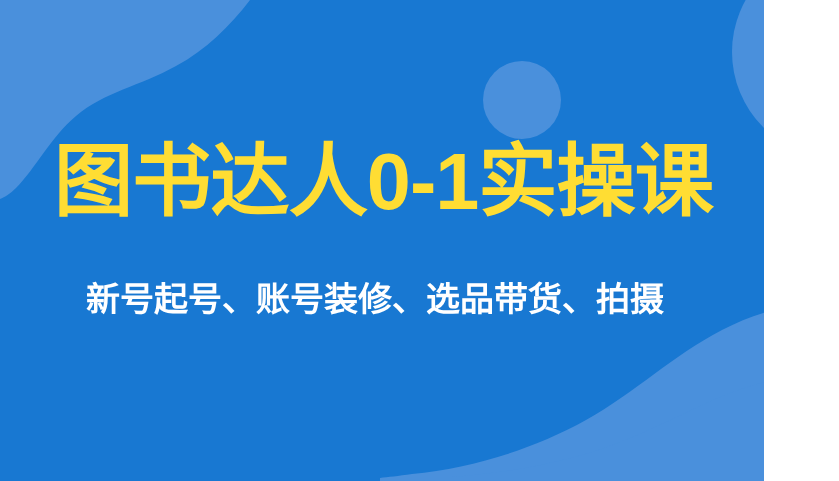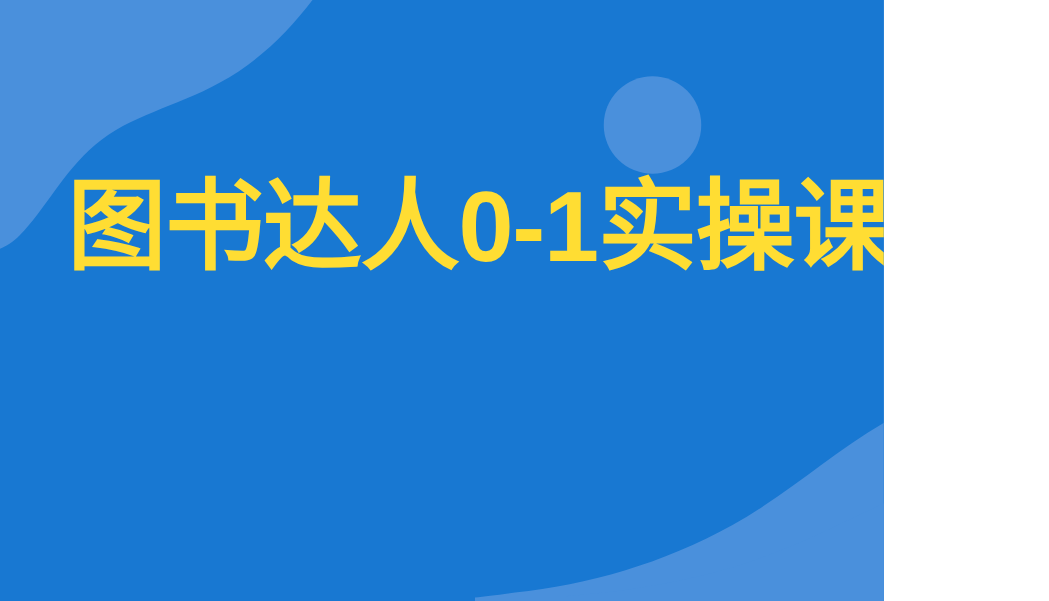--- a/index.html
+++ b/index.html
@@ -7,21 +7,21 @@
     margin: 0;
     padding: 0;
     background: #ffffff;
   }
   body {
     font-family: "Liberation Sans", "DejaVu Sans", sans-serif;
   }
 
   #banner {
     position: relative;
-    width: 707px;
+    width: 764px;
     height: 481px;
     overflow: hidden;
     background: #1878d2;
   }
 
   
   #bg-decor {
     position: absolute;
     inset: 0;
     width: 839px;
@@ -86,16 +86,17 @@
     <path fill="#4a90dc" d="M 839,300 C 800,302 760,310 722,330 C 672,356 636,392 586,420 C 530,451 470,468 412,474 C 398,476 388,477 380,478 L 380,481 L 839,481 Z"></path>
 
     <path fill="#4a90dc" d="M 839,372 C 790,372 742,386 700,406 C 660,425 620,445 575,457 C 530,469 490,474 452,477 L 452,481 L 839,481 Z"></path>
   </svg>
 
   <div id="text-layer">
 
     <h1 id="course-title">图书达人0-1实操课</h1>
 
     <div id="subtitle-block">
+      <p class="subtitle-line">新号起号、账号装修、选品带货、拍摄</p>
     </div>
 
   </div>
 </div>
 
 </body></html>

